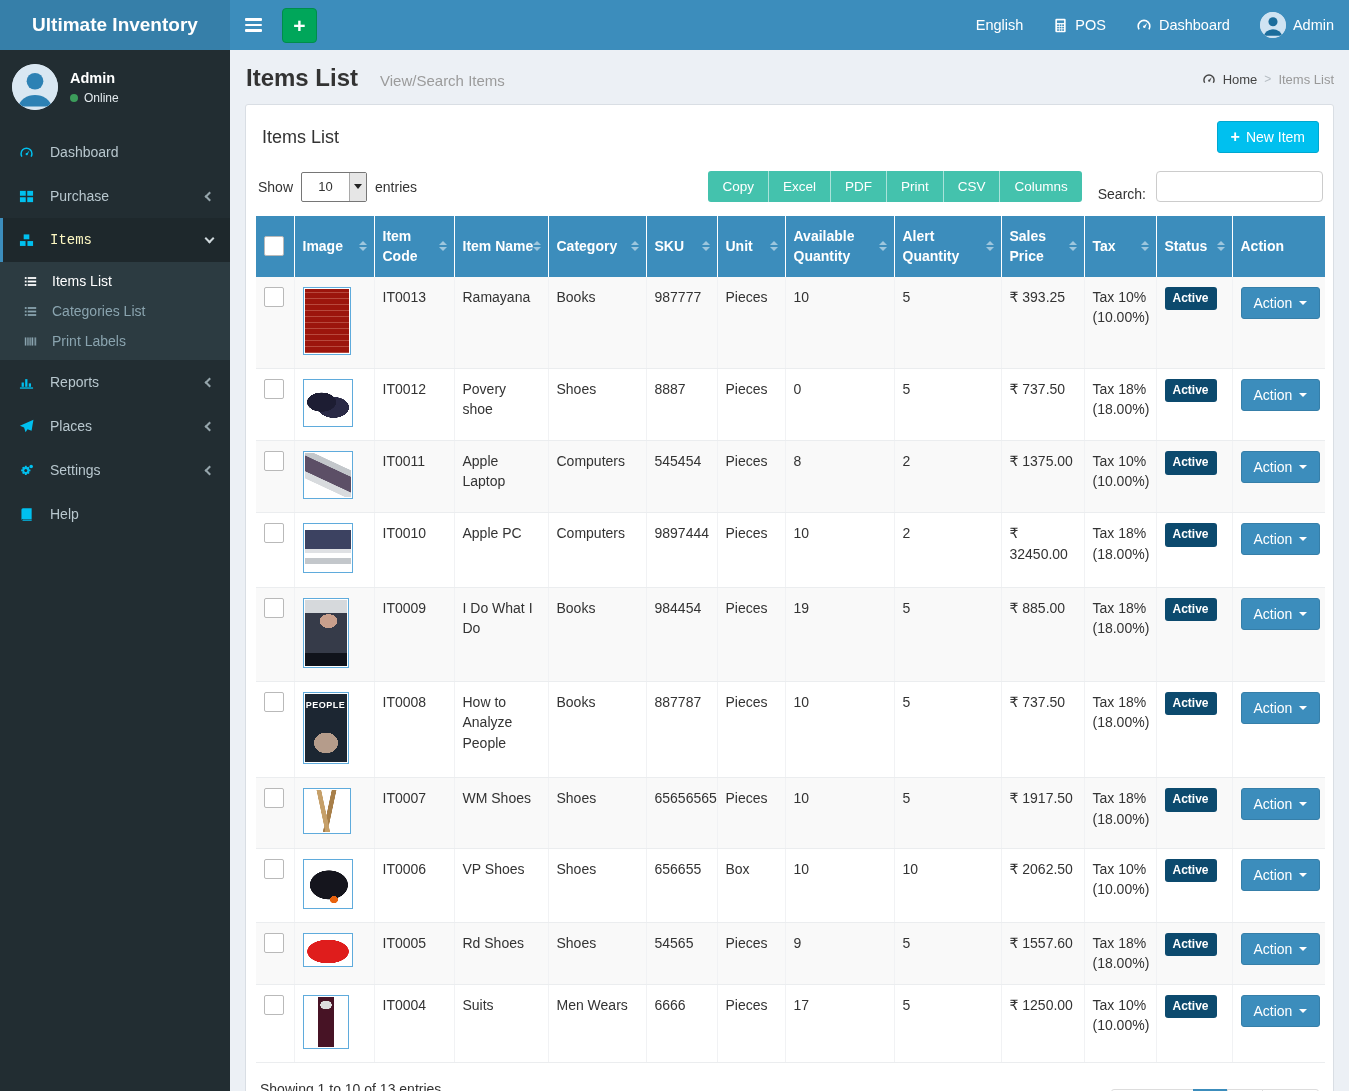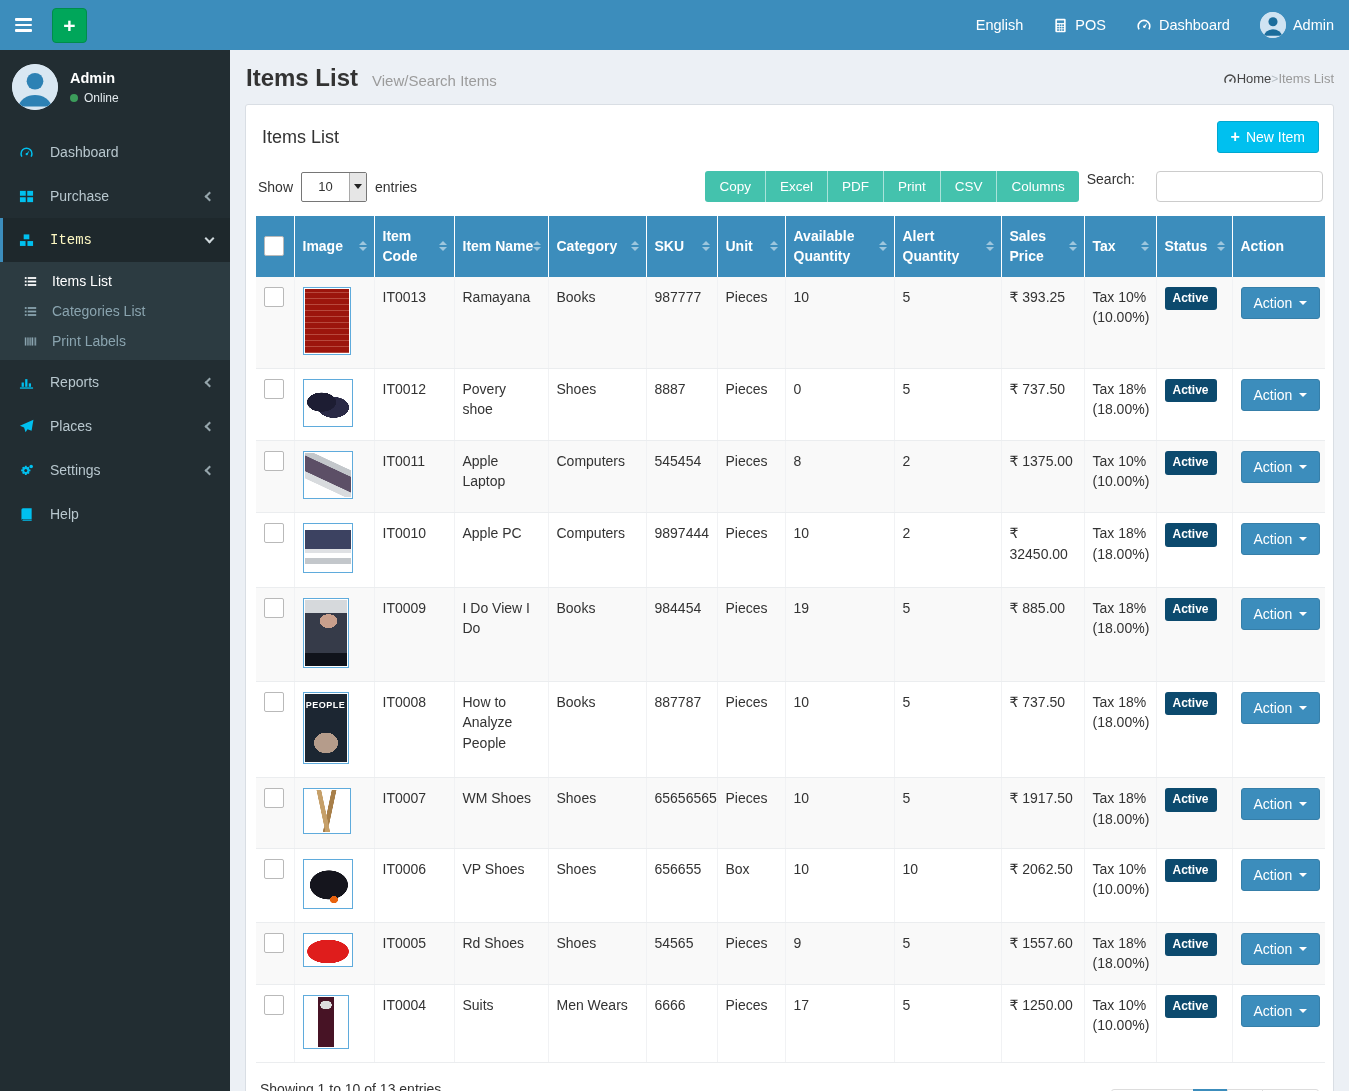--- a/index.html
+++ b/index.html
@@ -43,22 +43,22 @@
   .chev.down  { border-left:2px solid #cfd8dc; border-bottom:2px solid #cfd8dc; transform:rotate(-45deg); margin-top:-3px; }
   .submenu { background:#2c3b41; padding:4px 0; }
   .submenu-item { height:30px; display:flex; align-items:center; padding-left:24px; color:#8aa4af; cursor:pointer; }
   .submenu-item .icon { width:20px; margin-right:8px; color:currentColor; display:flex; }
   .submenu-item.active { color:#fff; }
 
   
   .content-wrapper { margin-left:230px; min-height:996px; }
   .content-header { padding:14px 15px 12px 16px; display:flex; align-items:baseline; }
   .page-title { font-size:24px; font-weight:600; color:#333; }
-  .page-subtitle { font-size:15px; color:#9b9b9b; margin-left:14px; }
-  .breadcrumb { margin-left:auto; font-size:13px; color:#444; display:flex; align-items:flex-end; gap:0; }
+  .page-subtitle { font-size:15px; color:#9b9b9b; margin-left:22px; }
+  .breadcrumb { margin-left:auto; font-size:13px; color:#444; display:flex; align-items:center; gap:7px; }
   .breadcrumb .icon { display:flex; color:#444; }
   .breadcrumb .sep { color:#b5bcc2; font-size:12px; }
   .breadcrumb .current { color:#999; }
 
   .panel { margin:0 15px; background:#fff; border:1px solid #d9dee4; border-radius:3px; padding:10px 10px 14px 10px; }
   .panel-header { display:flex; align-items:center; padding:6px 4px 12px 6px; }
   .panel-title { font-size:18px; color:#333; }
   .btn-new-item { margin-left:auto; background:#00c0ef; border:1px solid #00a7d0; color:#fff; border-radius:3px;
                   padding:7px 13px; font-size:14px; cursor:pointer; display:flex; align-items:center; gap:6px; }
   .btn-new-item .plus { font-weight:bold; font-size:16px; line-height:1; }
@@ -70,21 +70,21 @@
   .select-value { flex:1; display:flex; align-items:center; justify-content:center; font-size:13px; }
   .select-arrow { width:17px; background:#e6e6e6; border-left:1px solid #a9a9a9; display:flex;
                   align-items:center; justify-content:center; }
   .select-arrow i { width:0; height:0; border-left:4px solid transparent; border-right:4px solid transparent;
                     border-top:5px solid #222; }
   .export-group { margin-left:auto; display:flex; }
   .export-btn { background:#44c2ad; color:#fff; font-size:13.5px; padding:8px 14px; cursor:pointer;
                 border-right:1px solid rgba(255,255,255,.55); }
   .export-btn:first-child { border-radius:3px 0 0 3px; }
   .export-btn:last-child  { border-radius:0 3px 3px 0; border-right:none; }
-  .search-wrap { display:flex; align-items:flex-start; gap:21px; margin-left:8px; }
+  .search-wrap { display:flex; align-items:flex-end; gap:10px; margin-left:16px; }
   .search-input { width:167px; height:31px; border:1px solid #ccc; border-radius:4px; padding:4px 9px;
                   font-size:14px; font-family:inherit; outline:none; }
 
   
   table { width:100%; border-collapse:collapse; table-layout:fixed; }
   thead th { background:#3c8dbc; color:#fff; font-weight:600; text-align:left; font-size:14px;
              padding:10px 8px; vertical-align:middle; position:relative;
              border-right:1px solid rgba(255,255,255,.4); cursor:pointer; line-height:1.45; }
   thead th:last-child { border-right:none; }
   th.col-check, td.col-check { text-align:left; }
@@ -140,20 +140,21 @@
   .page-btn { border:1px solid #ddd; background:#fff; color:#666; padding:7px 13px; font-size:14px;
               cursor:pointer; margin-left:-1px; }
   .page-btn:first-child { border-radius:3px 0 0 3px; margin-left:0; }
   .page-btn:last-child  { border-radius:0 3px 3px 0; }
   .page-btn.active { background:#3c8dbc; border-color:#3c8dbc; color:#fff; }
 </style>
 </head>
 <body>
 
 <header class="main-header">
+  <div class="logo">Ultimate Inventory</div>
   <div class="navbar">
     <div class="hamburger">
         <b></b>
         <b></b>
         <b></b>
       </div>
     <div class="quick-add">
         <span>+</span>
       </div>
     <div class="nav-right">
@@ -516,21 +517,21 @@
                 <span>Action</span>
                 <span class="caret"></span>
               </button></td>
           </tr>
           <tr>
             <td class="col-check">
               <div class="row-check"></div>
             </td>
             <td><span class="thumb k-bookman"><span class="in" style="width: 42px; height: 66px;"></span></span></td>
             <td>IT0009</td>
-            <td>I Do View I Do</td>
+            <td>I Do What I Do</td>
             <td>Books</td>
             <td>984454</td>
             <td>Pieces</td>
             <td>19</td>
             <td>5</td>
             <td>₹ 885.00</td>
             <td><span>Tax 18%</span><span class="tax-line2">(18.00%)</span></td>
             <td><span class="badge-active">Active</span></td>
             <td><button class="btn-action">
                 <span>Action</span>

